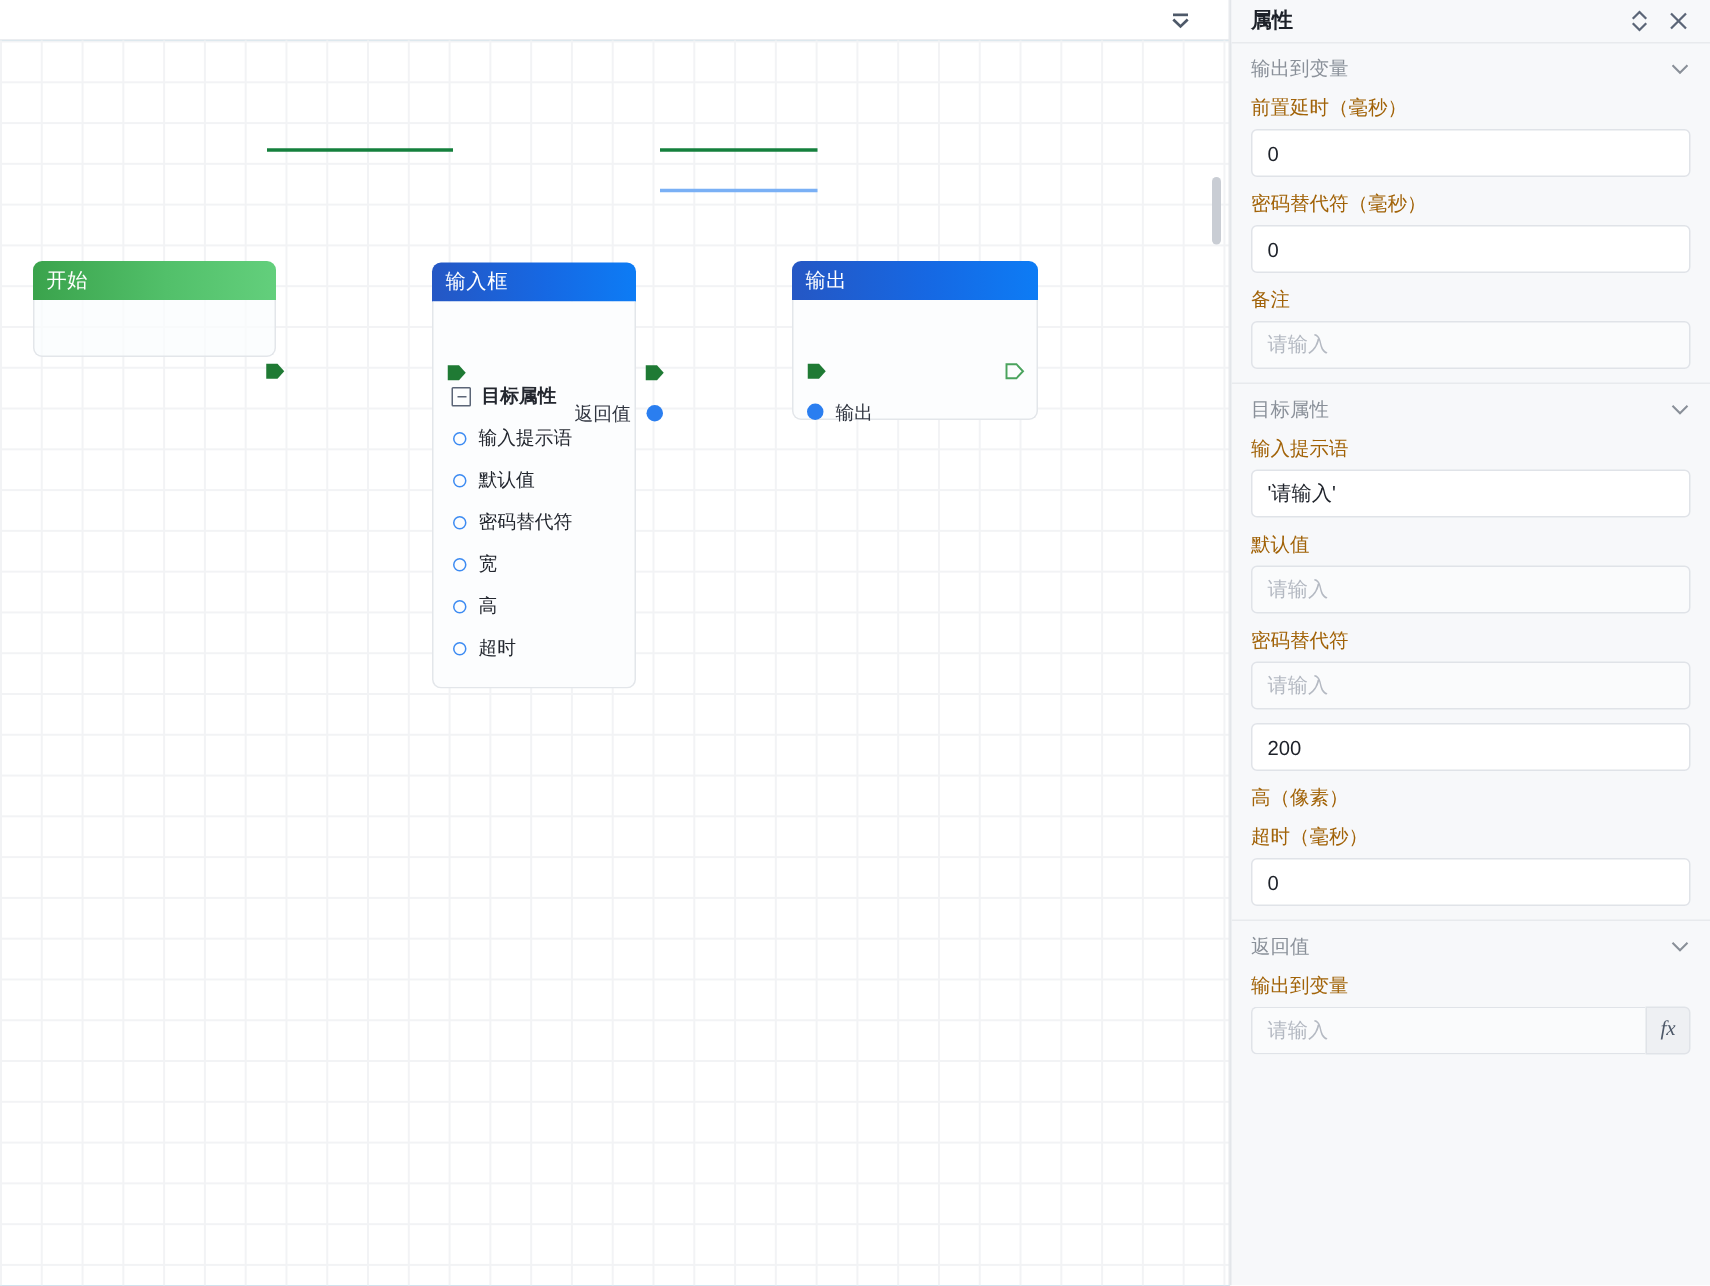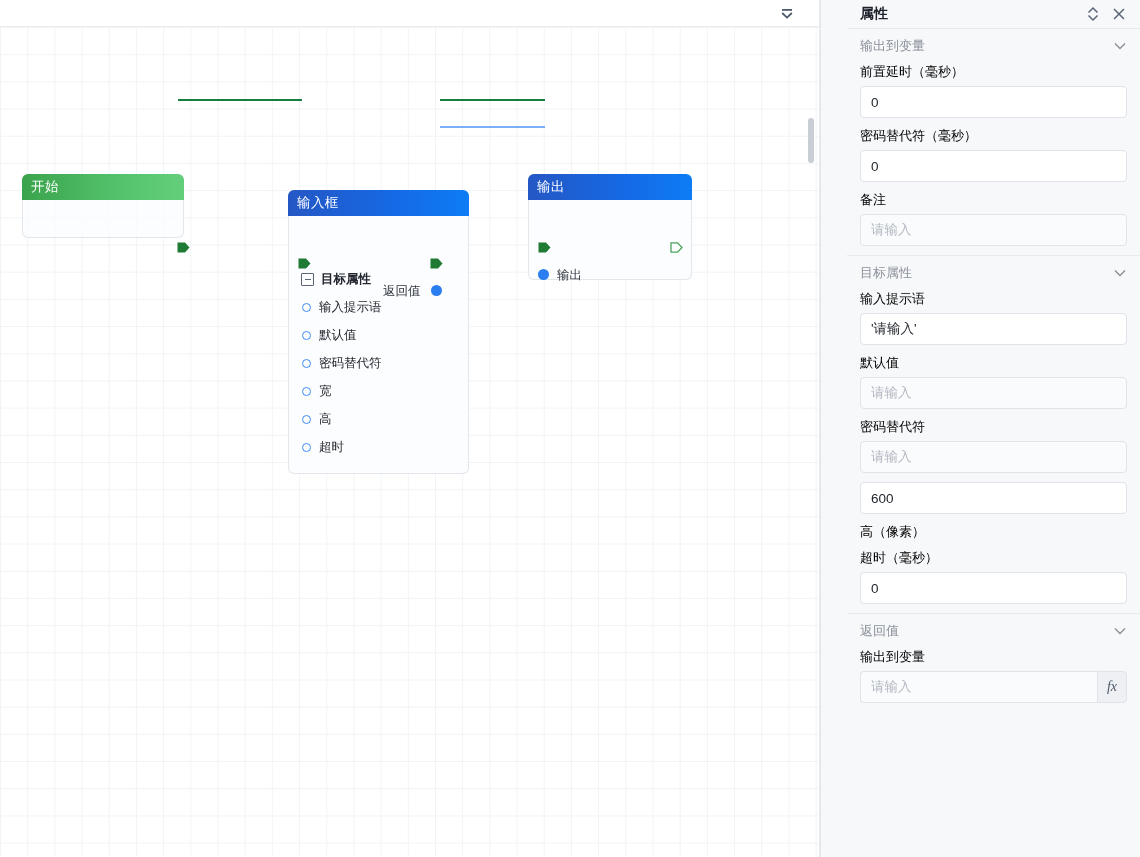--- a/index.html
+++ b/index.html
@@ -57,21 +57,21 @@
     background:#fcfdfe;border:1px solid #e3e6ea;border-top:none;
     border-radius:0 0 6px 6px;box-sizing:border-box;
   }
 
   
   #node-start{left:22px;top:147px;width:162px;}
   #node-start .node-head{background:linear-gradient(90deg,#3aa34c 0%,#52c06a 55%,#63cf7c 100%);}
   #node-start .node-body{height:38px;background:rgba(250,252,253,.72);}
 
   
-  #node-input{left:288px;top:163px;width:181px;}
+  #node-input{left:288px;top:148px;width:136px;}
   #node-input .node-head{background:linear-gradient(90deg,#2557c4 0%,#1668e3 55%,#0d7cf5 100%);}
   #node-input .node-body{height:258px;}
 
   
   #node-output{left:528px;top:147px;width:164px;}
   #node-output .node-head{background:linear-gradient(90deg,#2557c4 0%,#1668e3 55%,#0d7cf5 100%);}
   #node-output .node-body{height:80px;}
 
   
   .port{position:absolute;width:15px;height:15px;}
@@ -99,21 +99,21 @@
   .prop-item .dot{
     width:9px;height:9px;border:1.4px solid #3d8bf2;border-radius:50%;
     margin-right:8px;margin-left:1px;flex:0 0 9px;box-sizing:border-box;
   }
   .prop-item span{font-size:12.5px;color:#23272f;}
 
   
   .panel{
     position:relative;width:320px;height:857px;background:#f7f8fa;
     border-left:1px solid #e3e6ea;box-sizing:border-box;flex:0 0 320px;
-    display:flex;flex-direction:column;padding-left:26px;
+    display:flex;flex-direction:column;
   }
   .panel-head{
     height:28px;flex:0 0 28px;display:flex;align-items:center;
     padding:0 10px 0 13px;border-bottom:1px solid #e8eaed;background:#f7f8fa;
   }
   .panel-title{font-size:14px;font-weight:700;color:#1d2129;flex:1;}
   .panel-ico{
     width:22px;height:22px;display:flex;align-items:center;justify-content:center;
     cursor:pointer;margin-left:4px;
   }
@@ -123,21 +123,21 @@
 
   .section-head{
     display:flex;align-items:center;height:34px;padding:0 13px;
     font-size:13px;color:#8a9099;cursor:pointer;
   }
   .section-head .t{flex:1;}
   .section-head .chev{width:14px;height:14px;display:flex;align-items:center;justify-content:center;}
   .sec-divider{height:1px;background:#e8eaed;margin:2px 0 0 0;}
 
   .field{padding:0 13px;margin-bottom:9px;}
-  .field-label{font-size:13px;color:#000000;margin-bottom:6px;line-height:17px;}
+  .field-label{font-size:13px;color:#a16207;margin-bottom:6px;line-height:17px;}
   .field-input{
     height:32px;border:1px solid #e0e3e8;border-radius:4px;background:#ffffff;
     display:flex;align-items:center;padding:0 10px;font-size:13.5px;color:#1d2129;
     box-sizing:border-box;
   }
   .field-input.ph{background:#fafbfc;color:#b4b9c2;}
 
   .field-input-group{display:flex;height:32px;}
   .field-input-group .gi{
     flex:1;border:1px solid #e0e3e8;border-right:none;border-radius:4px 0 0 4px;
@@ -327,21 +327,21 @@
         <div class="field-label">默认值</div>
         <div class="field-input ph">请输入</div>
       </div>
 
       <div class="field">
         <div class="field-label">密码替代符</div>
         <div class="field-input ph">请输入</div>
       </div>
 
       <div class="field">
-        <div class="field-input">600</div>
+        <div class="field-input">200</div>
       </div>
 
       <div class="field">
         <div class="field-label">高（像素）</div>
       </div>
 
       <div class="field">
         <div class="field-label">超时（毫秒）</div>
         <div class="field-input">0</div>
       </div>

